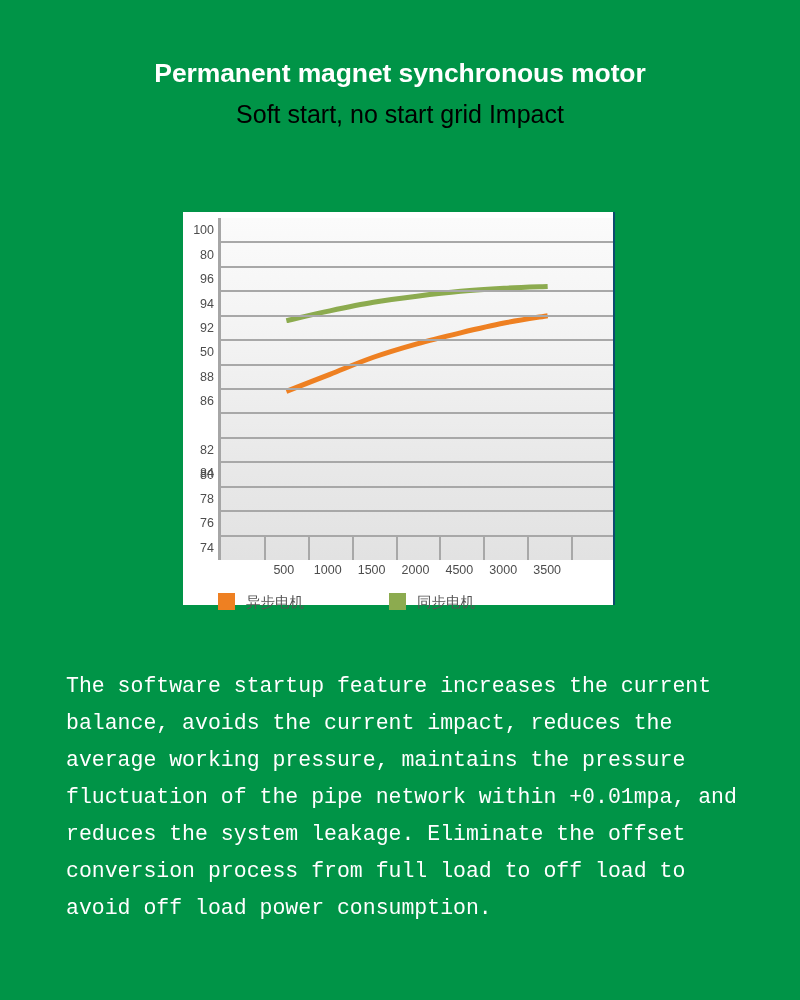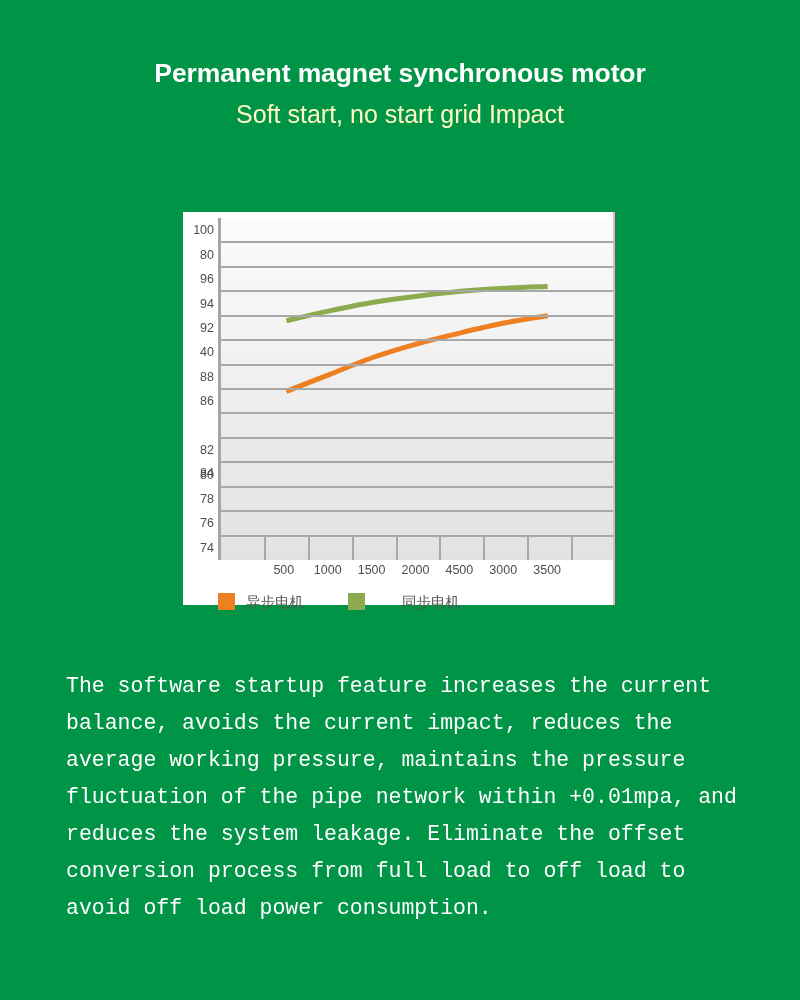--- a/index.html
+++ b/index.html
@@ -23,36 +23,36 @@
   }
   .title-main {
     color: #ffffff;
     font-size: 26.5px;
     font-weight: bold;
     letter-spacing: -0.1px;
     line-height: 1.18;
     margin: 0;
   }
   .title-sub {
-    color: #fef9c3;
+    color: #000000;
     font-size: 25px;
     font-weight: normal;
     line-height: 1.2;
     margin: 10px 0 0 0;
   }
 
   
   .chart-panel {
     position: absolute;
     left: 183px;
     top: 212px;
     width: 432px;
     height: 393px;
     background: #ffffff;
-    border-right: 2px solid #f9a8d4;
+    border-right: 2px solid #0c4a6e;
     box-sizing: border-box;
   }
 
   .chart-inner {
     position: absolute;
     left: 0;
     top: 0;
     width: 430px;
     height: 393px;
   }
@@ -134,21 +134,21 @@
     left: 35px;
     top: 378px;
     height: 24px;
     display: flex;
     align-items: center;
   }
   .legend-item {
     display: flex;
     align-items: flex-start;
   }
-  .legend-item.second { margin-left: 44px; gap: 26px; }
+  .legend-item.second { margin-left: 85px; }
   .legend-swatch {
     width: 17px;
     height: 17px;
     display: inline-block;
   }
   .legend-label {
     margin-left: 11px;
     font-size: 14.5px;
     color: #555555;
     font-family: "DejaVu Sans", sans-serif;
@@ -178,21 +178,21 @@
 
 <div class="chart-panel">
   <div class="chart-inner">
 
     <div class="y-axis" id="y-axis">
         <div class="y-tick" style="top: 12.2143px;">100</div>
         <div class="y-tick" style="top: 36.6429px;">80</div>
         <div class="y-tick" style="top: 61.0714px;">96</div>
         <div class="y-tick" style="top: 85.5px;">94</div>
         <div class="y-tick" style="top: 109.929px;">92</div>
-        <div class="y-tick" style="top: 134.357px;">40</div>
+        <div class="y-tick" style="top: 134.357px;">50</div>
         <div class="y-tick" style="top: 158.786px;">88</div>
         <div class="y-tick" style="top: 183.214px;">86</div>
         <div class="y-tick" style="top: 207.643px; margin-top: 47px;">84</div>
         <div class="y-tick" style="top: 232.071px;">82</div>
         <div class="y-tick" style="top: 256.5px;">80</div>
         <div class="y-tick" style="top: 280.929px;">78</div>
         <div class="y-tick" style="top: 305.357px;">76</div>
         <div class="y-tick" style="top: 329.786px;">74</div>
       </div>
 

